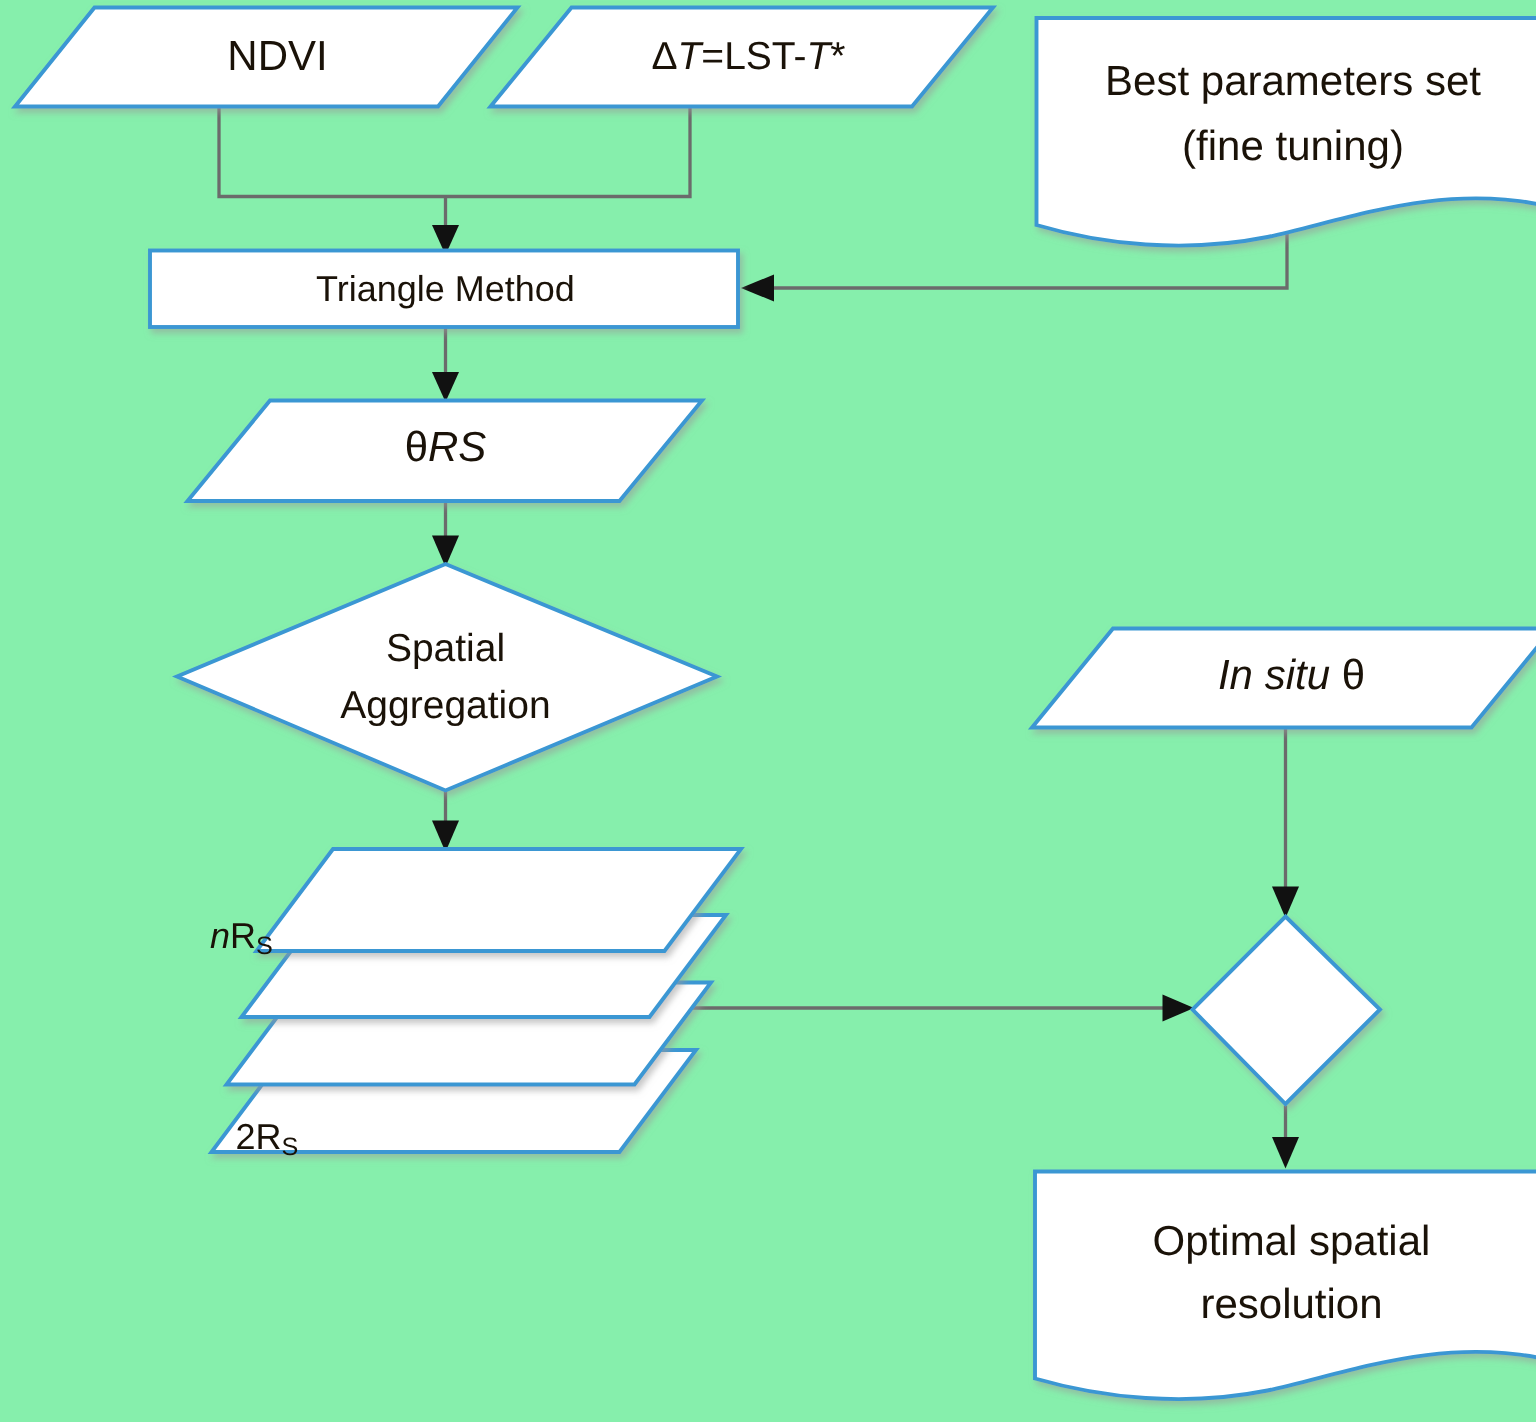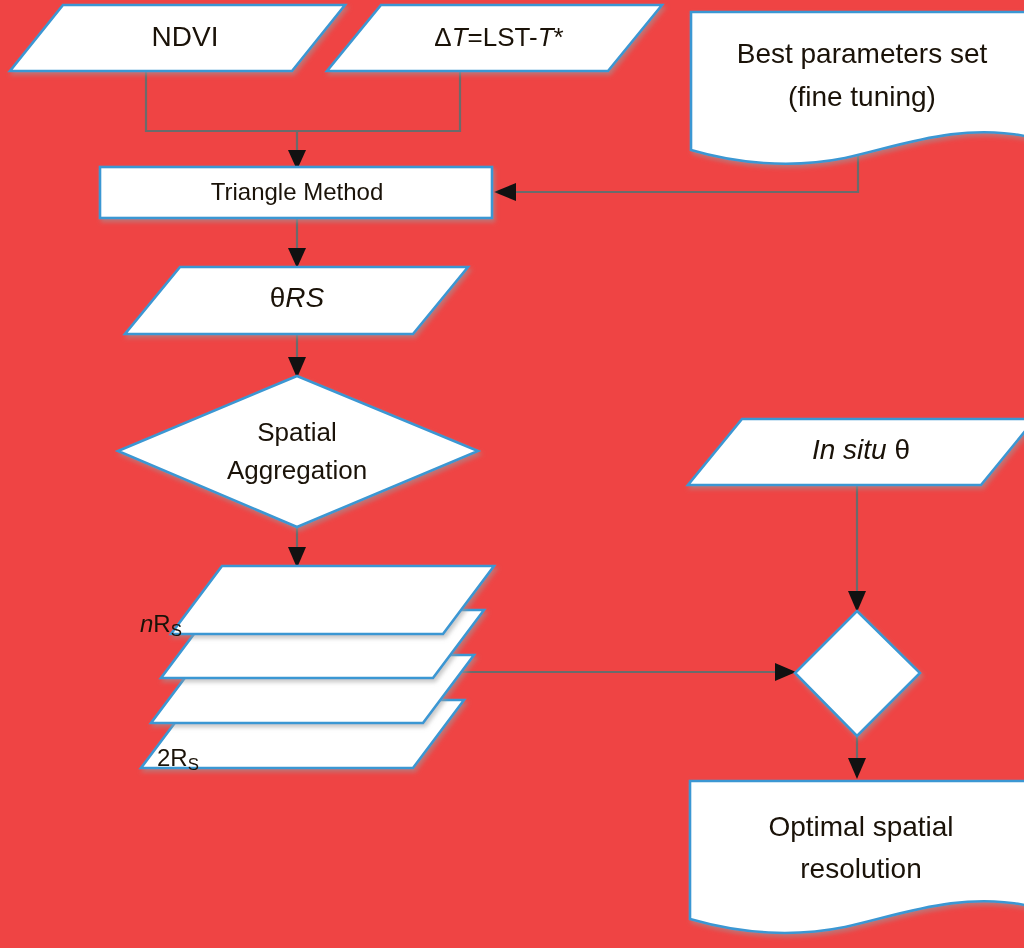--- a/index.html
+++ b/index.html
@@ -7,21 +7,21 @@
     padding: 0;
     background: #ffffff;
   }
   body {
     font-family: "Liberation Sans", "DejaVu Sans", sans-serif;
   }
   #canvas {
     position: relative;
     width: 1024px;
     height: 948px;
-    background: #ef4444;
+    background: #86efac;
     overflow: hidden;
   }
   #flow-svg {
     position: absolute;
     left: 0;
     top: 0;
     width: 1024px;
     height: 948px;
   }
   .shape-stroke {

